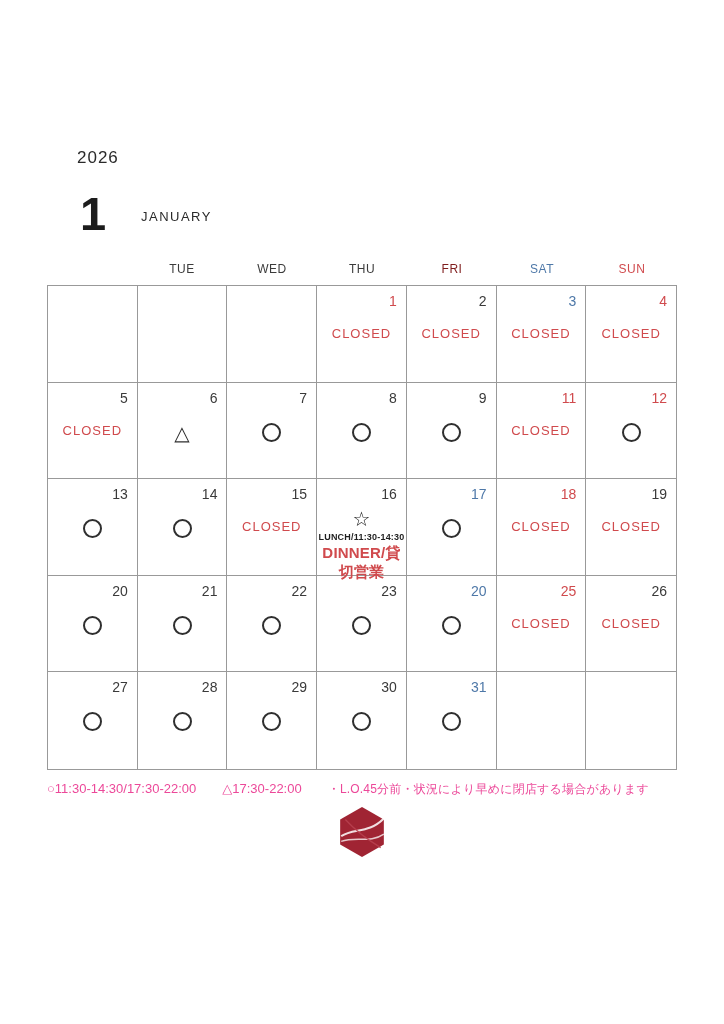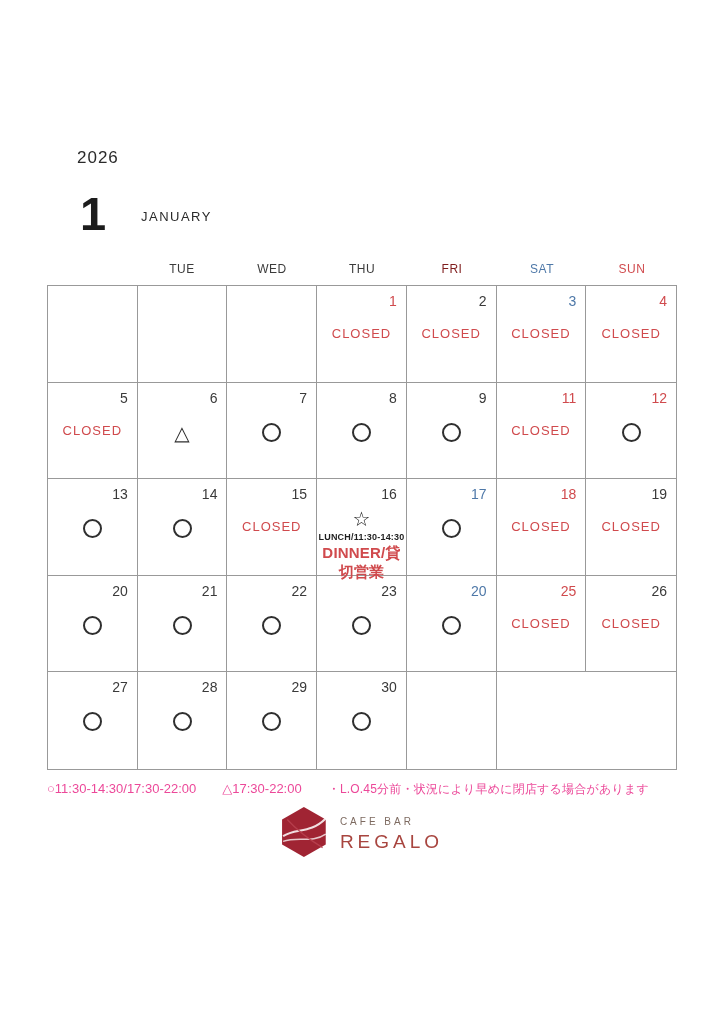--- a/index.html
+++ b/index.html
@@ -237,20 +237,26 @@
       <div class="mark">
         <span class="mark-circle"></span>
       </div>
     </div>
     <div class="cell">
       <span class="day-num day-dark">30</span>
       <div class="mark">
         <span class="mark-circle"></span>
       </div>
     </div>
+    <div class="cell">
+      <span class="day-num day-blue">31</span>
+      <div class="mark">
+        <span class="mark-circle"></span>
+      </div>
+    </div>
     <div class="cell"></div>
   </div>
 
 <div class="legend">
   <div class="legend-left">
     <span>○11:30-14:30/17:30-22:00</span><span>△17:30-22:00</span>
   </div>
   <div class="legend-right">
     <span>・L.O.45分前</span><span>・状況により早めに閉店する場合があります</span>
   </div>
@@ -258,17 +264,13 @@
 
 <div class="logo">
   <span>
     <svg width="46" height="52" viewBox="0 0 44 50">
       <polygon points="22,1 43,13 43,37 22,49 1,37 1,13" fill="#a02433"></polygon>
       <path d="M2,29 C14,21 28,27 43,12" stroke="#ffffff" stroke-width="2" fill="none" opacity="0.85"></path>
       <path d="M2,34 C16,29 30,36 43,27" stroke="#ffffff" stroke-width="1.4" fill="none" opacity="0.75"></path>
       <path d="M6,13 C16,24 30,34 40,40" stroke="#b8404f" stroke-width="1.2" fill="none" opacity="0.9"></path>
     </svg>
   </span>
-  <div class="logo-text">
-    <span class="logo-line1">CAFE BAR</span>
-    <span class="logo-line2">REGALO</span>
-  </div>
 </div>
 
 </body></html>

